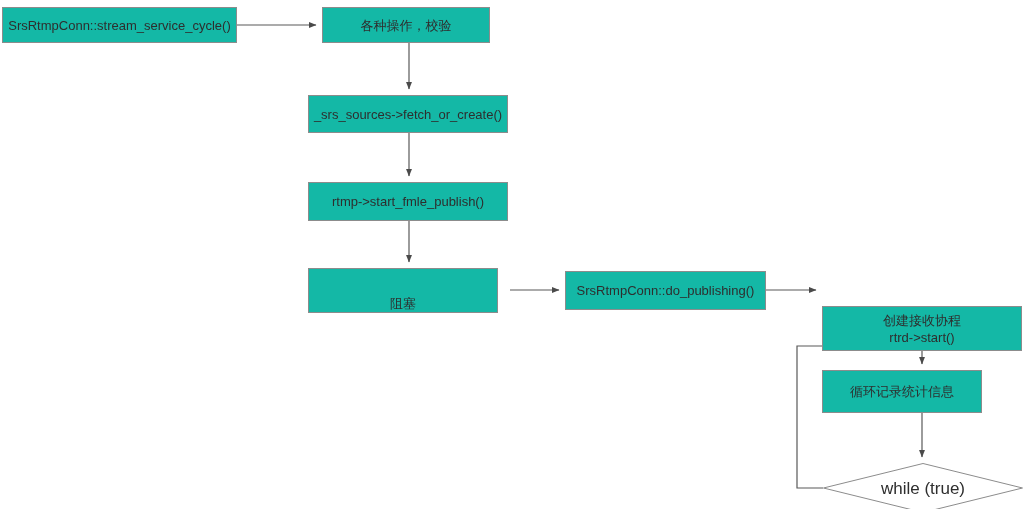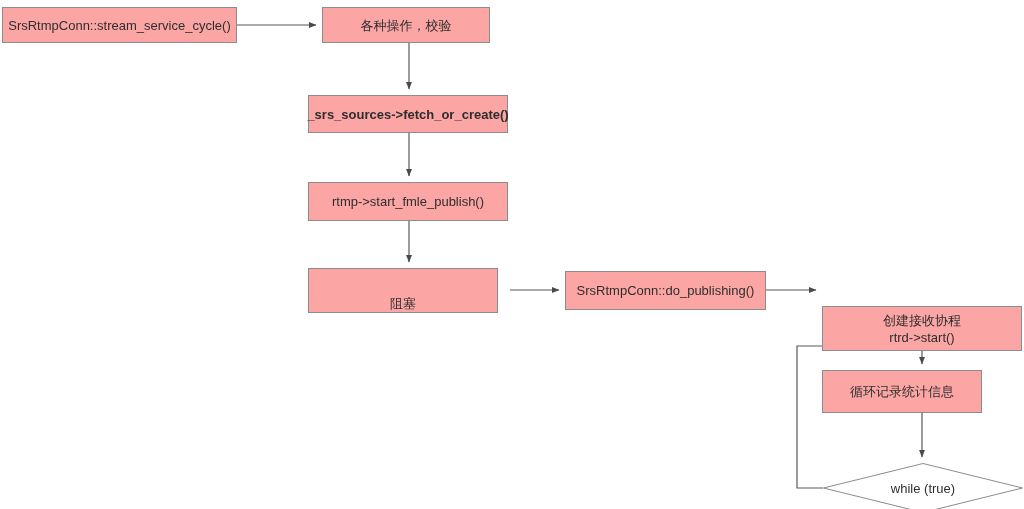--- a/index.html
+++ b/index.html
@@ -23,21 +23,21 @@
     left: 0;
     top: 0;
     width: 1024px;
     height: 509px;
     pointer-events: none;
   }
   .node {
     position: absolute;
     box-sizing: border-box;
     border: 1px solid #8c8c8c;
-    background: #fca5a5;
+    background: #14b8a6;
     display: flex;
     flex-direction: column;
     align-items: center;
     justify-content: center;
     color: #2e2e2e;
     font-size: 13px;
     line-height: 17px;
     text-align: center;
     white-space: nowrap;
   }
@@ -47,21 +47,21 @@
   .diamond-wrap {
     position: absolute;
     display: flex;
     align-items: center;
     justify-content: center;
   }
   .diamond-label {
     position: relative;
     z-index: 2;
     color: #2e2e2e;
-    font-size: 13px;
+    font-size: 17px;
     line-height: 17px;
     white-space: nowrap;
   }
   .diamond-shape {
     position: absolute;
     left: 0;
     top: 0;
     width: 100%;
     height: 100%;
     z-index: 1;
@@ -91,21 +91,21 @@
       </g>
   </svg>
 
   <div id="node-layer">
       <div class="node" style="left: 2px; top: 7px; width: 235px; height: 36px;">
         <span>SrsRtmpConn::stream_service_cycle()</span>
       </div>
       <div class="node" style="left: 322px; top: 7px; width: 168px; height: 36px;">
         <span>各种操作，校验</span>
       </div>
-      <div class="node" style="left: 308px; top: 95px; width: 200px; height: 38px; font-weight: bold;">
+      <div class="node" style="left: 308px; top: 95px; width: 200px; height: 38px;">
         <span>_srs_sources-&gt;fetch_or_create()</span>
       </div>
       <div class="node" style="left: 308px; top: 182px; width: 200px; height: 39px;">
         <span>rtmp-&gt;start_fmle_publish()</span>
       </div>
       <div class="node" style="left: 308px; top: 268px; width: 190px; height: 45px; justify-content: flex-end;">
         <span>阻塞</span>
       </div>
       <div class="node" style="left: 565px; top: 271px; width: 201px; height: 39px;">
         <span>SrsRtmpConn::do_publishing()</span>

